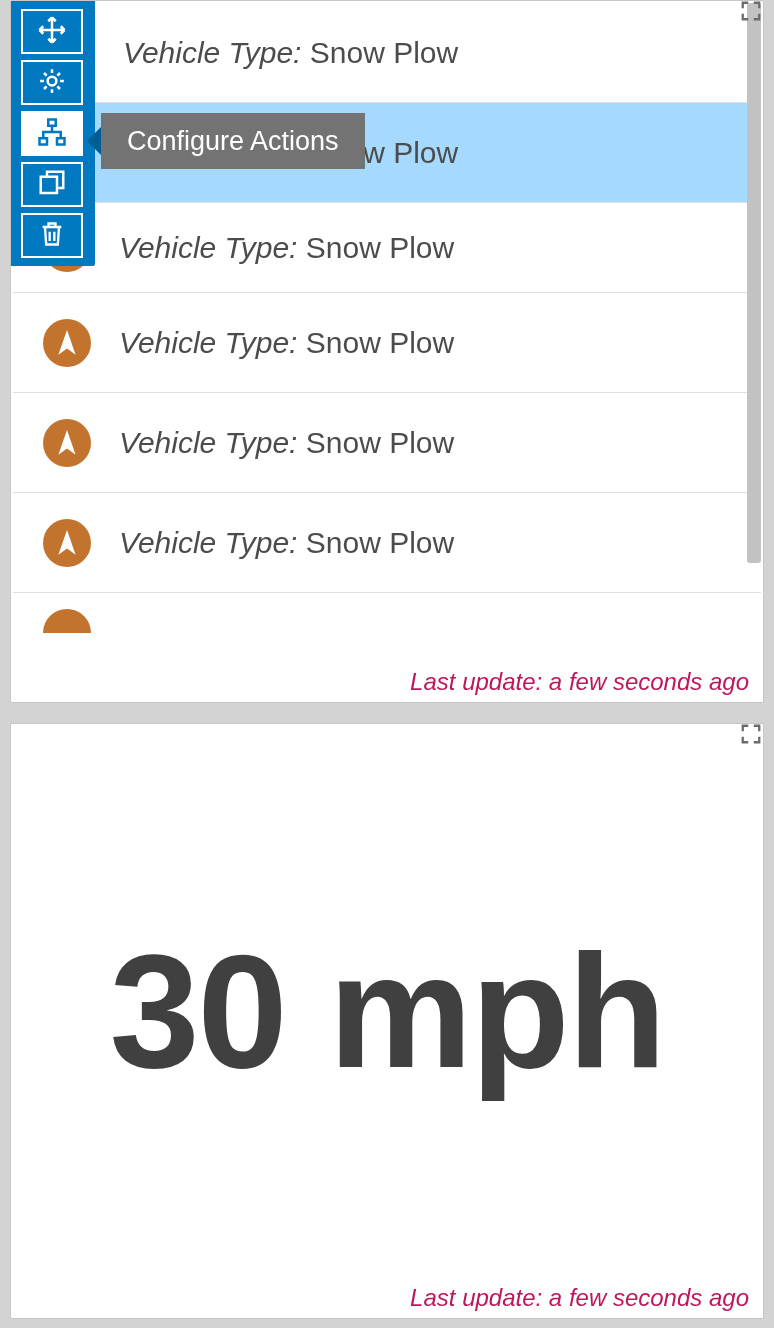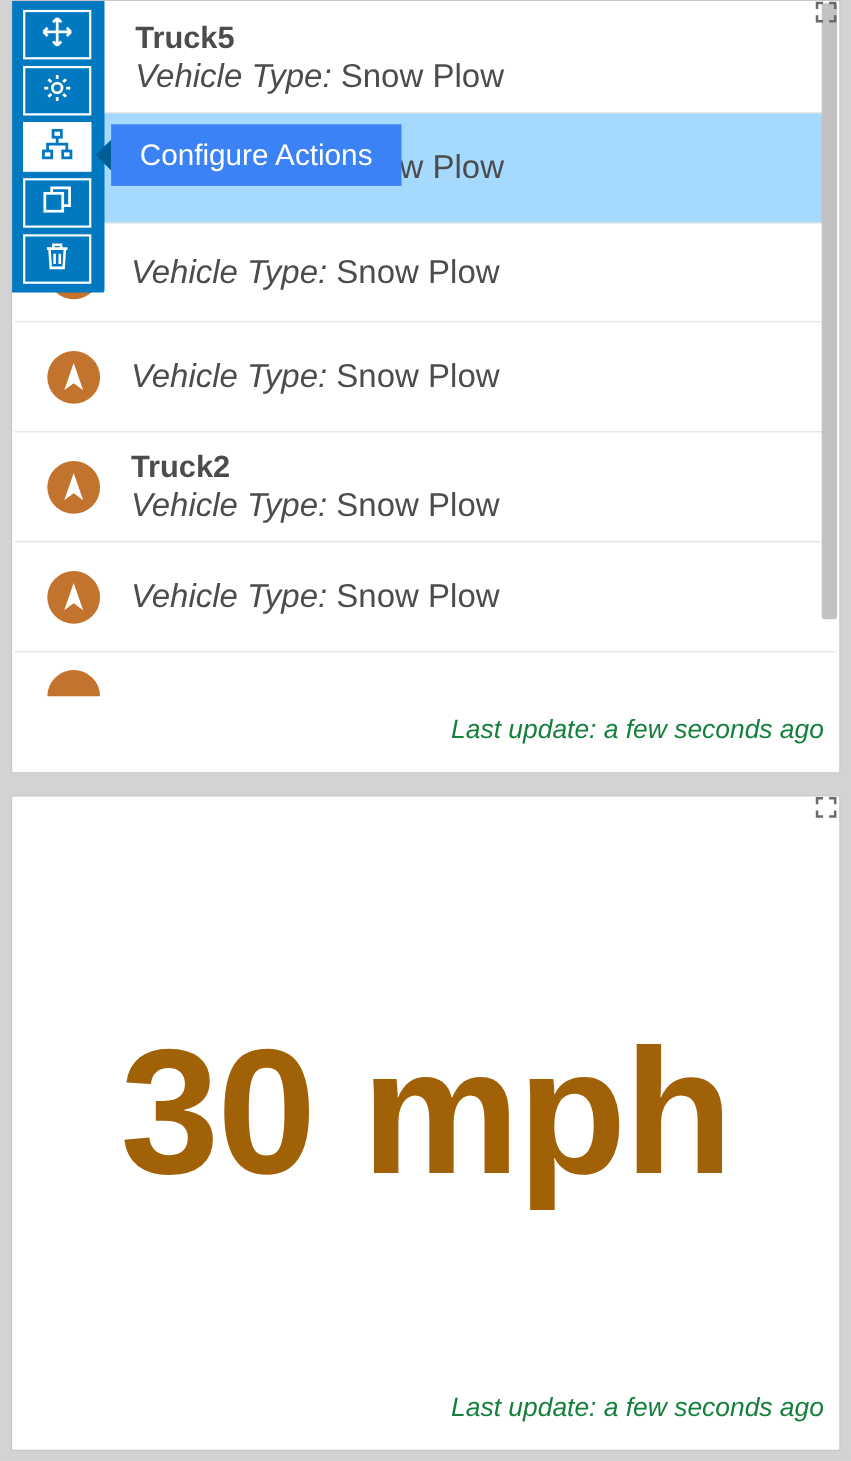--- a/index.html
+++ b/index.html
@@ -95,25 +95,25 @@
     position: absolute;
     left: 0; top: 0;
     width: 14px;
     height: 560px;
     background: #c2c2c2;
     border-radius: 3px;
   }
 
   .footer-update {
     position: absolute;
-    bottom: 24px;
+    bottom: 6px;
     right: 14px;
     font-size: 24px;
     font-style: italic;
-    color: #15803d;
+    color: #be185d;
   }
 
   
   .toolbar {
     position: absolute;
     top: 0;
     left: 0;
     width: 84px;
     background: #0079C1;
     padding: 8px 10px;
@@ -136,21 +136,21 @@
   .tool-btn.active {
     background: #ffffff;
   }
   .tool-btn.active svg { stroke: #0079C1; }
 
   .tooltip {
     position: absolute;
     left: 90px;
     top: 112px;
     height: 56px;
-    background: #3b82f6;
+    background: #737373;
     color: #ffffff;
     font-size: 27px;
     font-weight: 500;
     display: flex;
     align-items: center;
     padding: 0 26px;
     z-index: 55;
     white-space: nowrap;
   }
   .tooltip::before {
@@ -168,21 +168,21 @@
   .speed-wrap {
     position: absolute;
     inset: 0 0 40px 0;
     display: flex;
     align-items: center;
     justify-content: center;
   }
   .speed-value {
     font-size: 162px;
     font-weight: 700;
-    color: #a16207;
+    color: #404040;
     letter-spacing: -2px;
     margin-top: 20px;
   }
 </style>
 </head>
 <body>
 
 <div class="page">
 
   <div class="panel panel-top">
@@ -239,21 +239,20 @@
     </div>
 
     <div class="tooltip">
       <span>Configure Actions</span>
     </div>
 
     <div class="list-scroll">
 
       <div class="list-item" style="padding-left:110px">
         <div class="item-text">
-          <div class="item-title">Truck5</div>
           <div class="item-sub">
             <span class="label">Vehicle Type:</span>
             <span class="val">Snow Plow</span>
           </div>
         </div>
       </div>
 
       <div class="list-item highlight" style="padding-left:110px">
         <div class="item-text">
           <div class="item-sub">
@@ -291,21 +290,20 @@
         </div>
       </div>
 
       <div class="list-item">
         <div class="truck-icon">
           <svg width="22" height="28" viewBox="0 0 20 26">
               <path d="M10 1 L18 24 L10 18 L2 24 Z"></path>
             </svg>
         </div>
         <div class="item-text">
-          <div class="item-title">Truck2</div>
           <div class="item-sub">
             <span class="label">Vehicle Type:</span>
             <span class="val">Snow Plow</span>
           </div>
         </div>
       </div>
 
       <div class="list-item">
         <div class="truck-icon">
           <svg width="22" height="28" viewBox="0 0 20 26">

